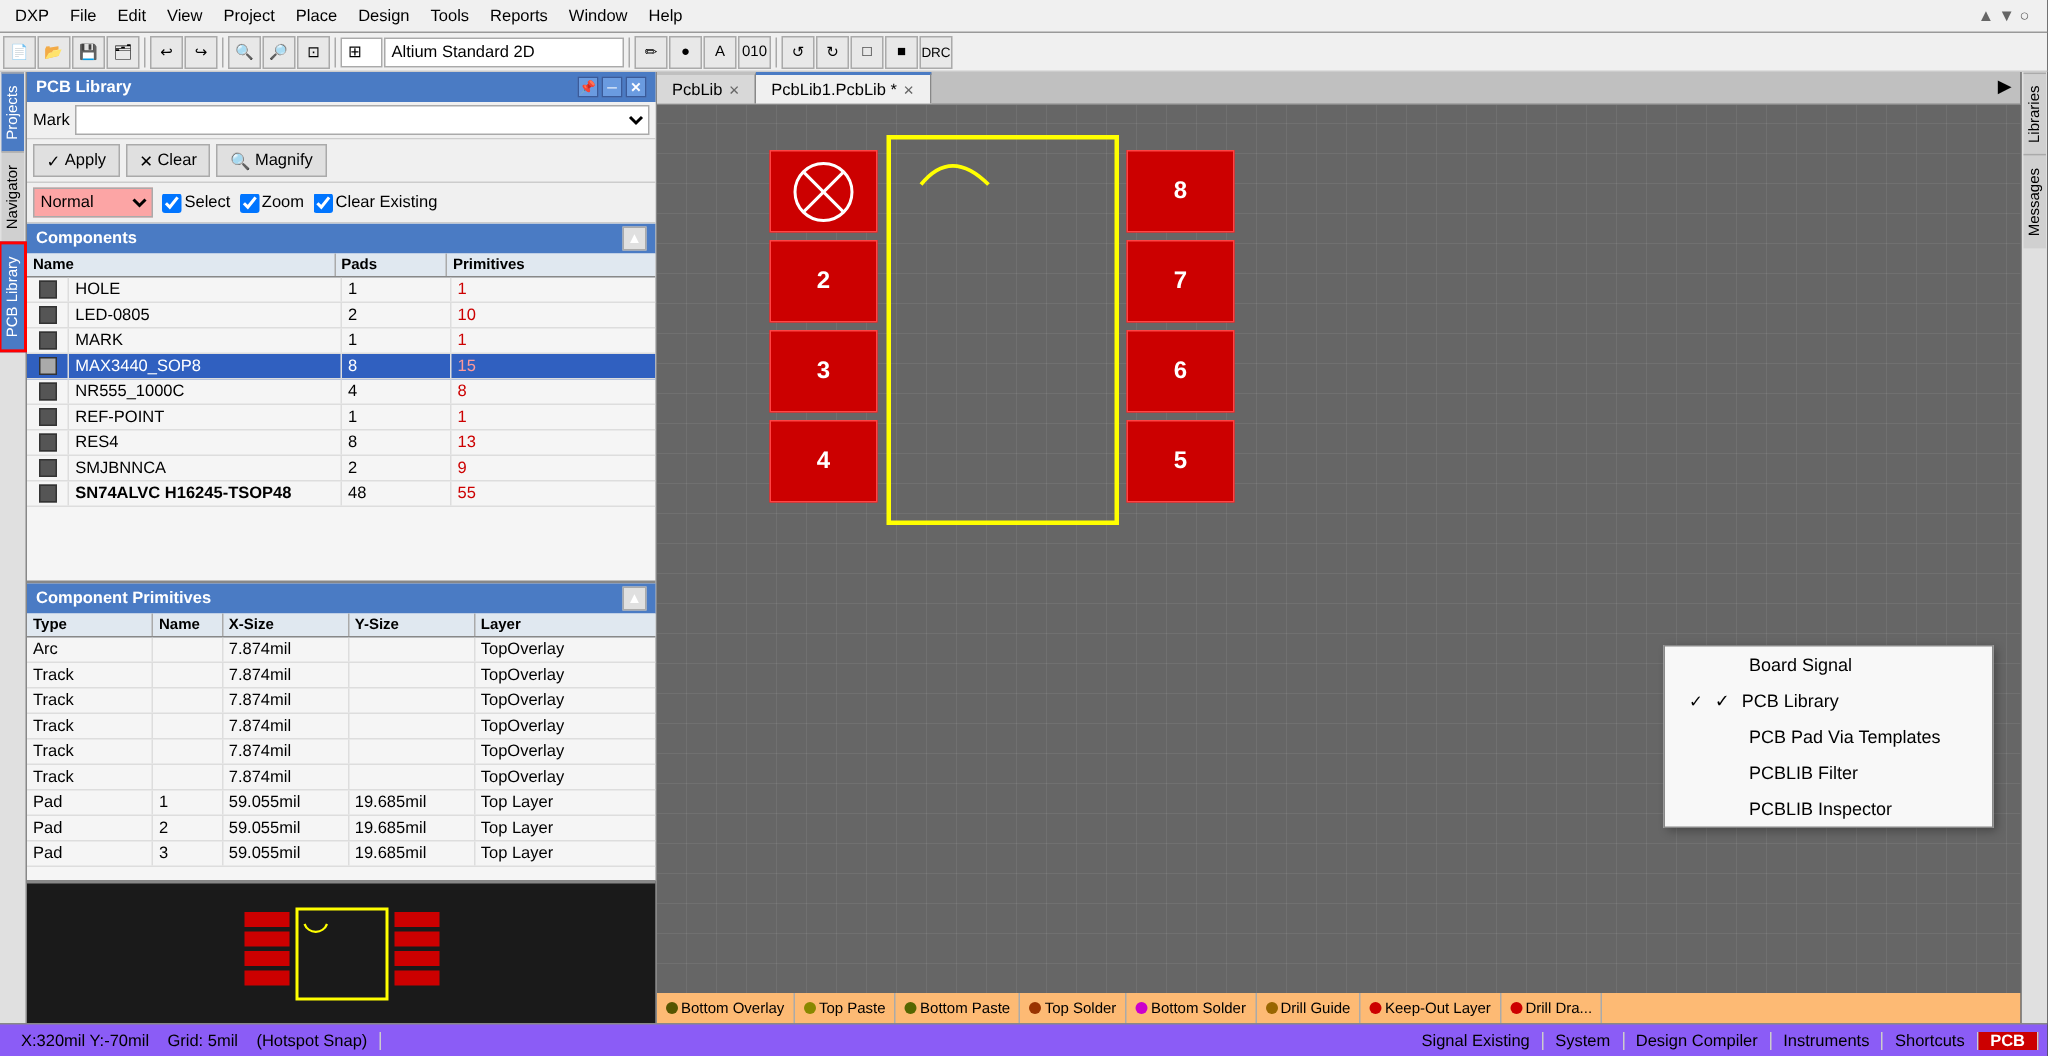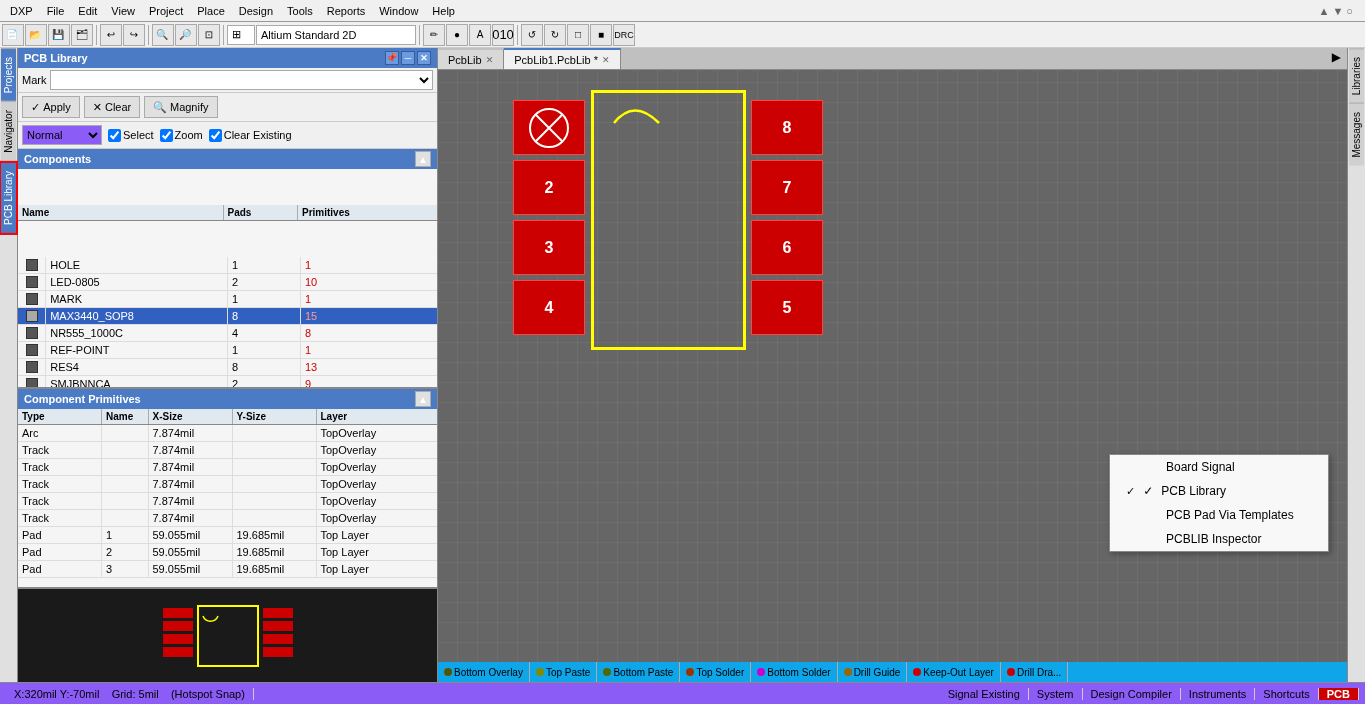--- a/index.html
+++ b/index.html
@@ -33,25 +33,25 @@
     .mark-row { display: flex; align-items: center; padding: 2px 4px; border-bottom: 1px solid #ccc; background: #f0f0f0; }
     .mark-label { font-size: 11px; margin-right: 4px; }
     .mark-select { flex: 1; height: 20px; font-size: 11px; border: 1px solid #aaa; background: #fff; }
 
     
     .action-row { display: flex; align-items: center; padding: 3px 4px; gap: 4px; border-bottom: 1px solid #ccc; background: #f0f0f0; }
     .action-btn { height: 22px; padding: 0 8px; background: #e0e0e0; border: 1px solid #aaa; cursor: pointer; font-size: 11px; display: flex; align-items: center; gap: 3px; }
 
     
     .options-row { display: flex; align-items: center; padding: 3px 4px; gap: 6px; border-bottom: 1px solid #ccc; background: #f0f0f0; }
-    .options-select { height: 20px; font-size: 11px; border: 1px solid #aaa; background: #8b5cf6; width: 80px; }
+    .options-select { height: 20px; font-size: 11px; border: 1px solid #aaa; background: #fca5a5; width: 80px; }
     .checkbox-label { display: flex; align-items: center; gap: 2px; font-size: 11px; cursor: pointer; }
 
     
-    .components-section { flex: 1; display: flex; flex-direction: column; overflow: hidden; gap: 36px; }
+    .components-section { flex: 1; display: flex; flex-direction: column; overflow: hidden; }
     .section-header { background: #4a7bc4; color: #fff; padding: 2px 6px; font-size: 11px; font-weight: bold; display: flex; align-items: center; justify-content: space-between; height: 20px; }
     .table-header { display: flex; background: #e0e8f0; border-bottom: 1px solid #888; }
     .th { font-size: 10px; font-weight: bold; padding: 2px 4px; border-right: 1px solid #aaa; overflow: hidden; }
     .table-body { flex: 1; overflow-y: auto; }
     .table-row { display: flex; border-bottom: 1px solid #ddd; cursor: pointer; }
     .table-row.selected { background: #3060c0; color: #fff; }
     .td { font-size: 11px; padding: 2px 4px; border-right: 1px solid #ddd; overflow: hidden; white-space: nowrap; }
     .td-icon { width: 16px; min-width: 16px; display: flex; align-items: center; justify-content: center; }
     .comp-icon { width: 12px; height: 12px; background: #555; border: 1px solid #333; display: inline-block; }
 
@@ -77,21 +77,21 @@
 
     
     .right-sidebar { width: 18px; background: #e0e0e0; border-left: 1px solid #888; display: flex; flex-direction: column; align-items: center; }
     .right-tab { writing-mode: vertical-rl; transform: rotate(180deg); padding: 8px 2px; font-size: 10px; cursor: pointer; border-bottom: 1px solid #aaa; background: #d0d0d0; text-align: center; }
 
     
     .status-bar { display: flex; align-items: center; background: #8b5cf6; border-top: 1px solid #888; height: 22px; padding: 0 6px; font-size: 11px; }
     .status-item { padding: 0 8px; border-right: 1px solid #ccc; }
 
     
-    .layer-tabs { display: flex; background: #0ea5e9; height: 20px; overflow: hidden; }
+    .layer-tabs { display: flex; background: #fdba74; height: 20px; overflow: hidden; }
     .layer-tab { padding: 1px 6px; font-size: 10px; border-right: 1px solid #aaa; cursor: pointer; white-space: nowrap; display: flex; align-items: center; gap: 2px; }
     .layer-dot { width: 8px; height: 8px; border-radius: 50%; display: inline-block; }
 
     
     .dropdown-menu { position: absolute; background: #f8f8f8; border: 1px solid #888; box-shadow: 2px 2px 6px rgba(0,0,0,0.3); z-index: 100; min-width: 220px; }
     .dropdown-item { padding: 5px 16px; font-size: 12px; cursor: pointer; display: flex; align-items: center; gap: 6px; }
     .dropdown-item.checked::before { content: '✓'; margin-right: 4px; font-size: 11px; }
     .dropdown-item:not(.checked)::before { content: ''; margin-right: 14px; }
 
     
@@ -130,21 +130,21 @@
   <button class="tb-btn">🔍</button>
   <button class="tb-btn">🔎</button>
   <button class="tb-btn">⊡</button>
   <div class="tb-separator"></div>
   <div class="tb-dropdown" style="width:28px;">⊞</div>
   <div class="tb-dropdown" style="width:160px;">Altium Standard 2D</div>
   <div class="tb-separator"></div>
   <button class="tb-btn">✏</button>
   <button class="tb-btn">●</button>
   <button class="tb-btn">A</button>
-  <button class="tb-btn" style="font-size:13px;">010</button>
+  <button class="tb-btn" style="font-size:10px;">010</button>
   <div class="tb-separator"></div>
   <button class="tb-btn">↺</button>
   <button class="tb-btn">↻</button>
   <button class="tb-btn">□</button>
   <button class="tb-btn">■</button>
   <button class="tb-btn" style="font-size:9px;">DRC</button>
 </div>
 
 <div class="main-layout">
 
@@ -478,20 +478,24 @@
         <span style="width:14px; display:inline-block;"></span>
         <span>Board Signal</span>
       </div>
       <div class="dropdown-item checked" style="display:flex; align-items:center; gap:4px;">
         <span style="width:14px; display:inline-block;">✓</span>
         <span>PCB Library</span>
       </div>
       <div class="dropdown-item">
         <span style="width:14px; display:inline-block;"></span>
         <span>PCB Pad Via Templates</span>
+      </div>
+      <div class="dropdown-item">
+        <span style="width:14px; display:inline-block;"></span>
+        <span>PCBLIB Filter</span>
       </div>
       <div class="dropdown-item">
         <span style="width:14px; display:inline-block;"></span>
         <span>PCBLIB Inspector</span>
       </div>
     </div>
 
   </div>
 
   <div class="right-sidebar">

